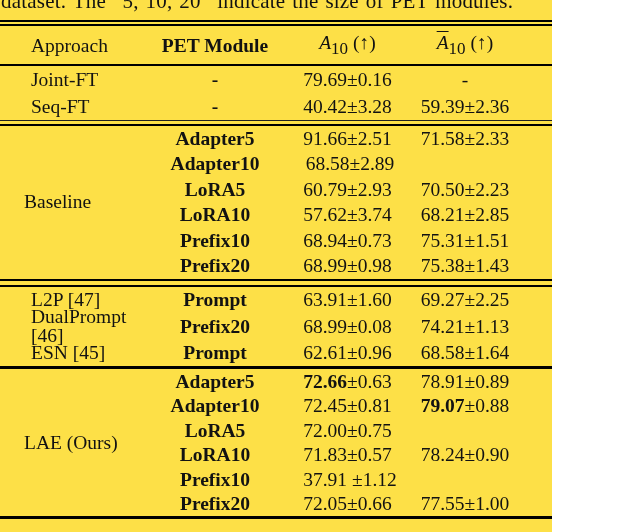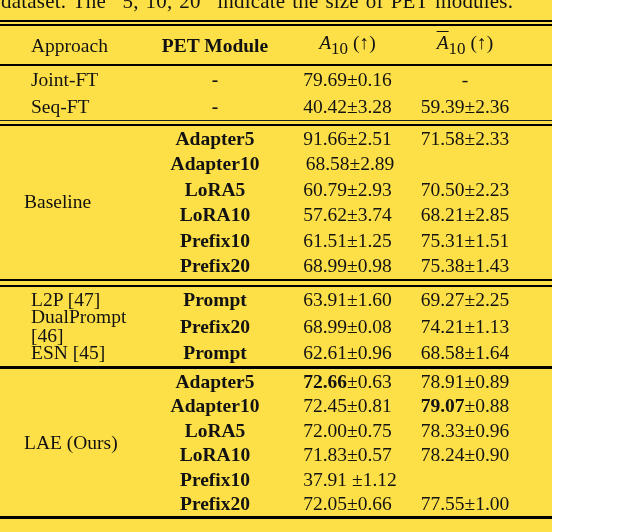--- a/index.html
+++ b/index.html
@@ -113,21 +113,21 @@
       </div>
       <div class="row">
         <span class="c1"></span>
         <span class="c2">LoRA10</span>
         <span class="c3">57.62±3.74</span>
         <span class="c4">68.21±2.85</span>
       </div>
       <div class="row">
         <span class="c1"></span>
         <span class="c2">Prefix10</span>
-        <span class="c3">61.51±1.25</span>
+        <span class="c3">68.94±0.73</span>
         <span class="c4">75.31±1.51</span>
       </div>
       <div class="row">
         <span class="c1"></span>
         <span class="c2">Prefix20</span>
         <span class="c3">68.99±0.98</span>
         <span class="c4">75.38±1.43</span>
       </div>
     </div>
   <div class="rule rule-double"></div>
@@ -163,21 +163,20 @@
       <div class="row">
         <span class="c1"></span>
         <span class="c2">Adapter10</span>
         <span class="c3">72.45±0.81</span>
         <span class="c4"><span class="b">79.07</span>±0.88</span>
       </div>
       <div class="row">
         <span class="c1"></span>
         <span class="c2">LoRA5</span>
         <span class="c3">72.00±0.75</span>
-        <span class="c4">78.33±0.96</span>
       </div>
       <div class="row">
         <span class="c1"></span>
         <span class="c2">LoRA10</span>
         <span class="c3">71.83±0.57</span>
         <span class="c4">78.24±0.90</span>
       </div>
       <div class="row">
         <span class="c1"></span>
         <span class="c2">Prefix10</span>

